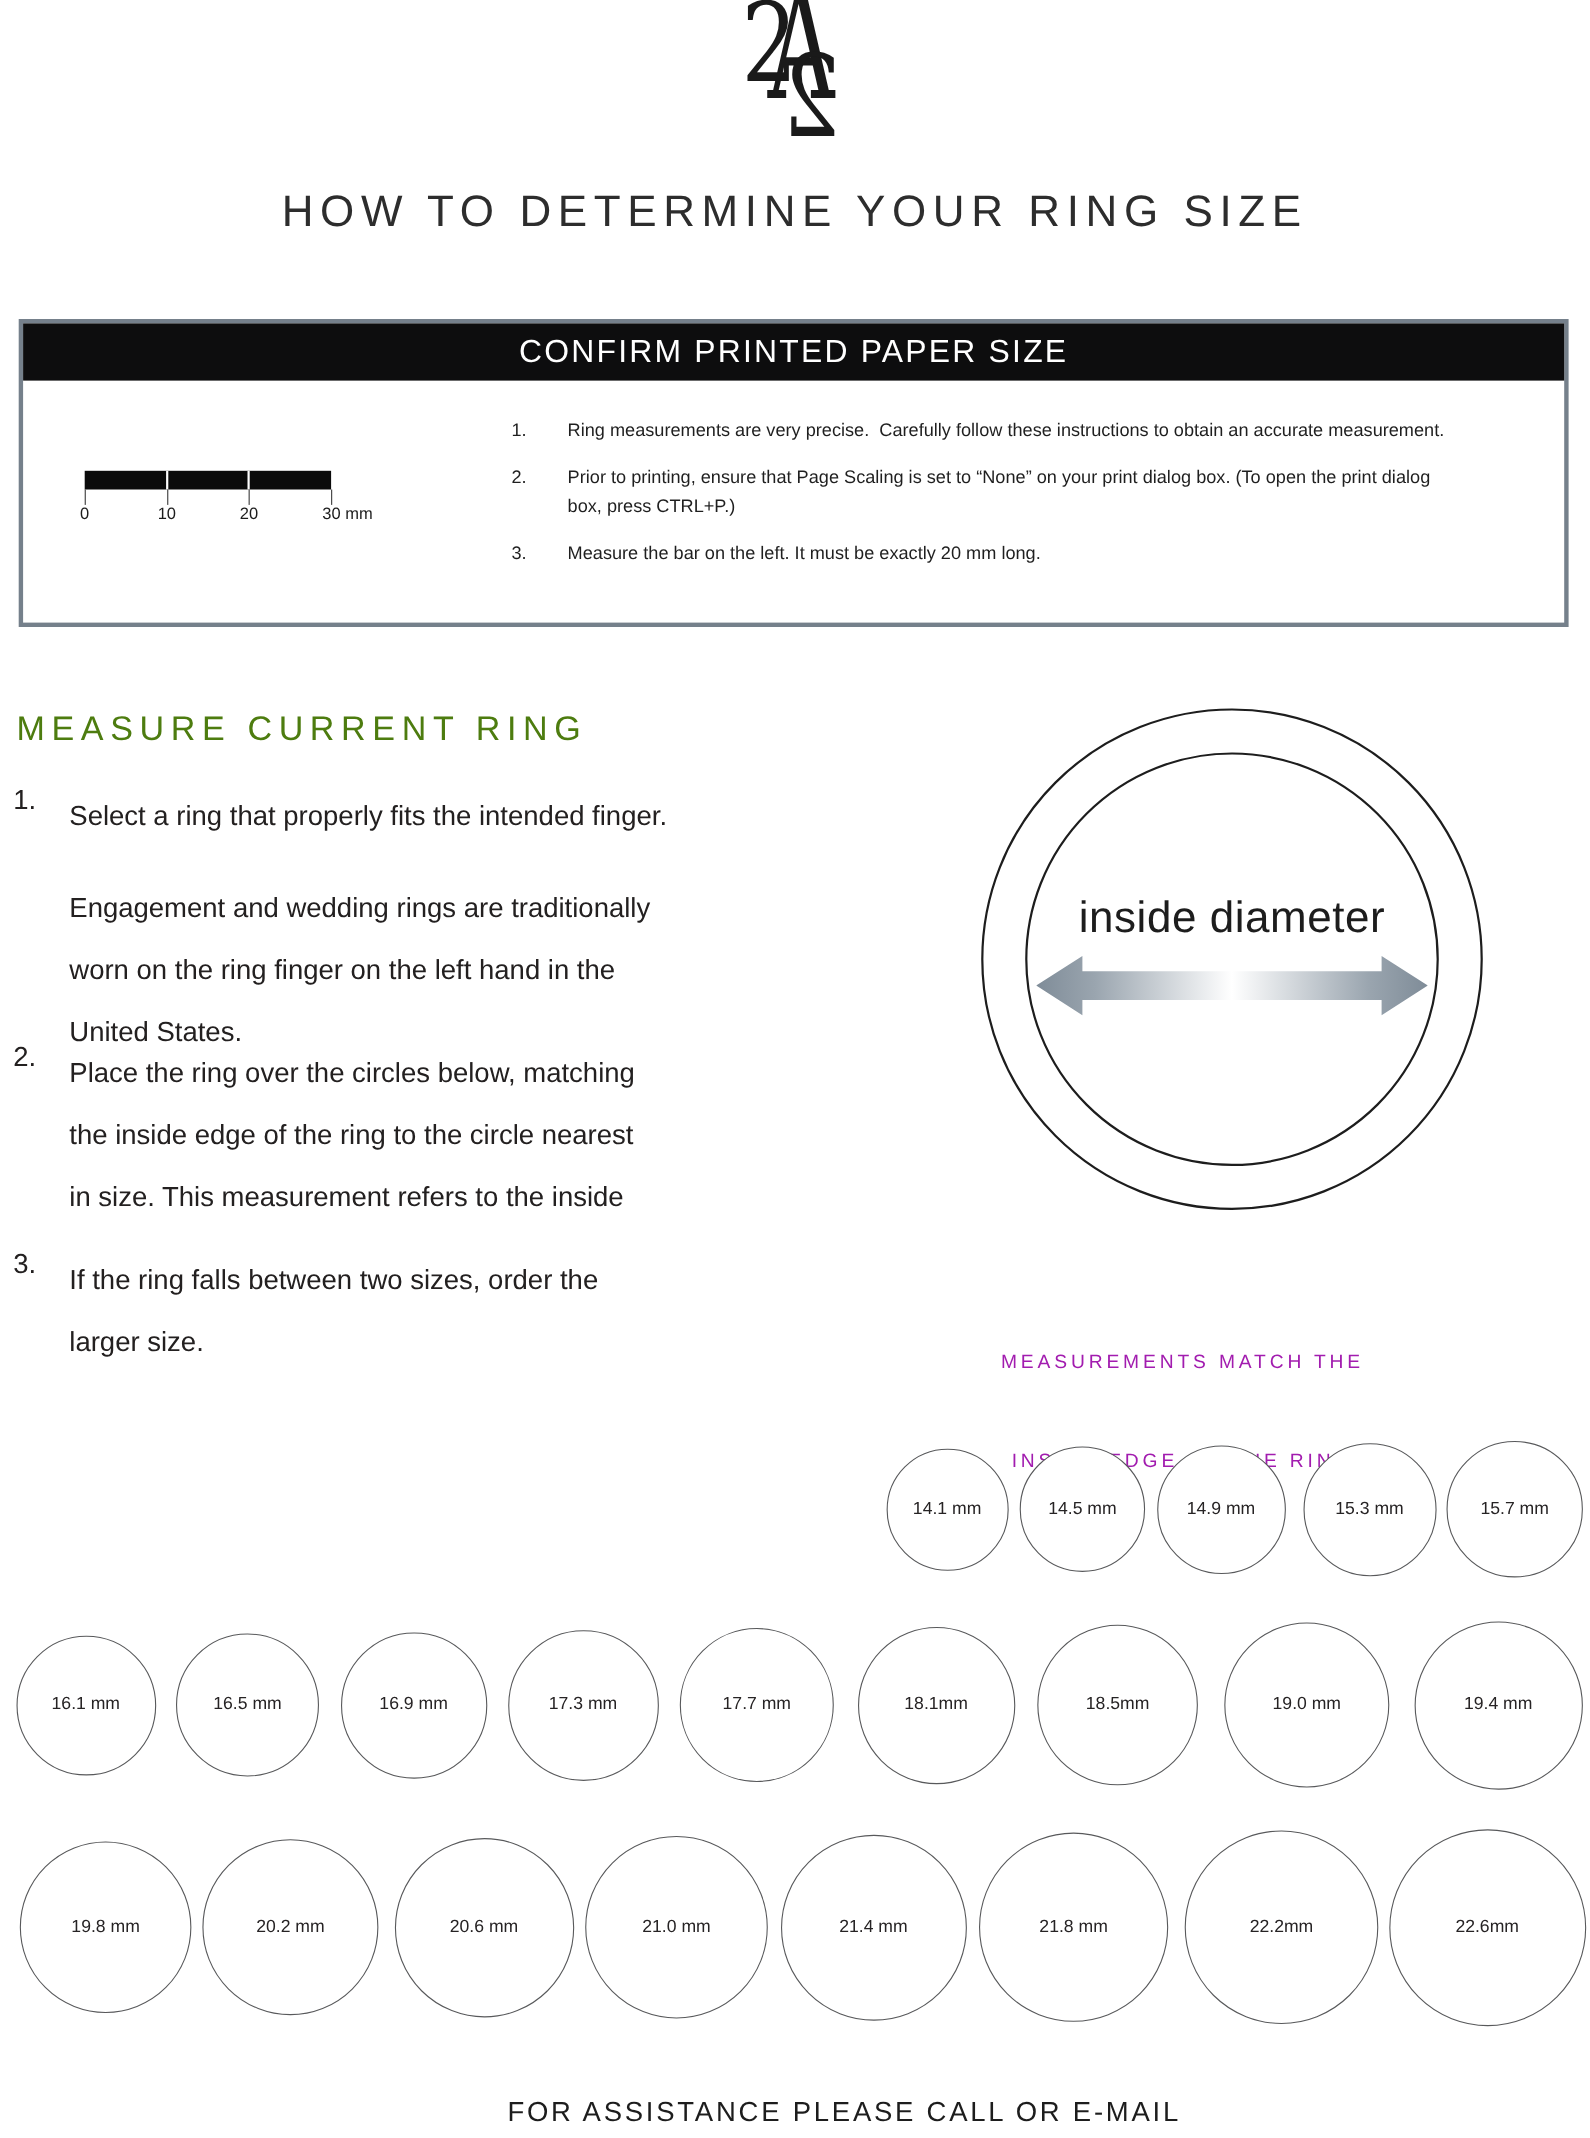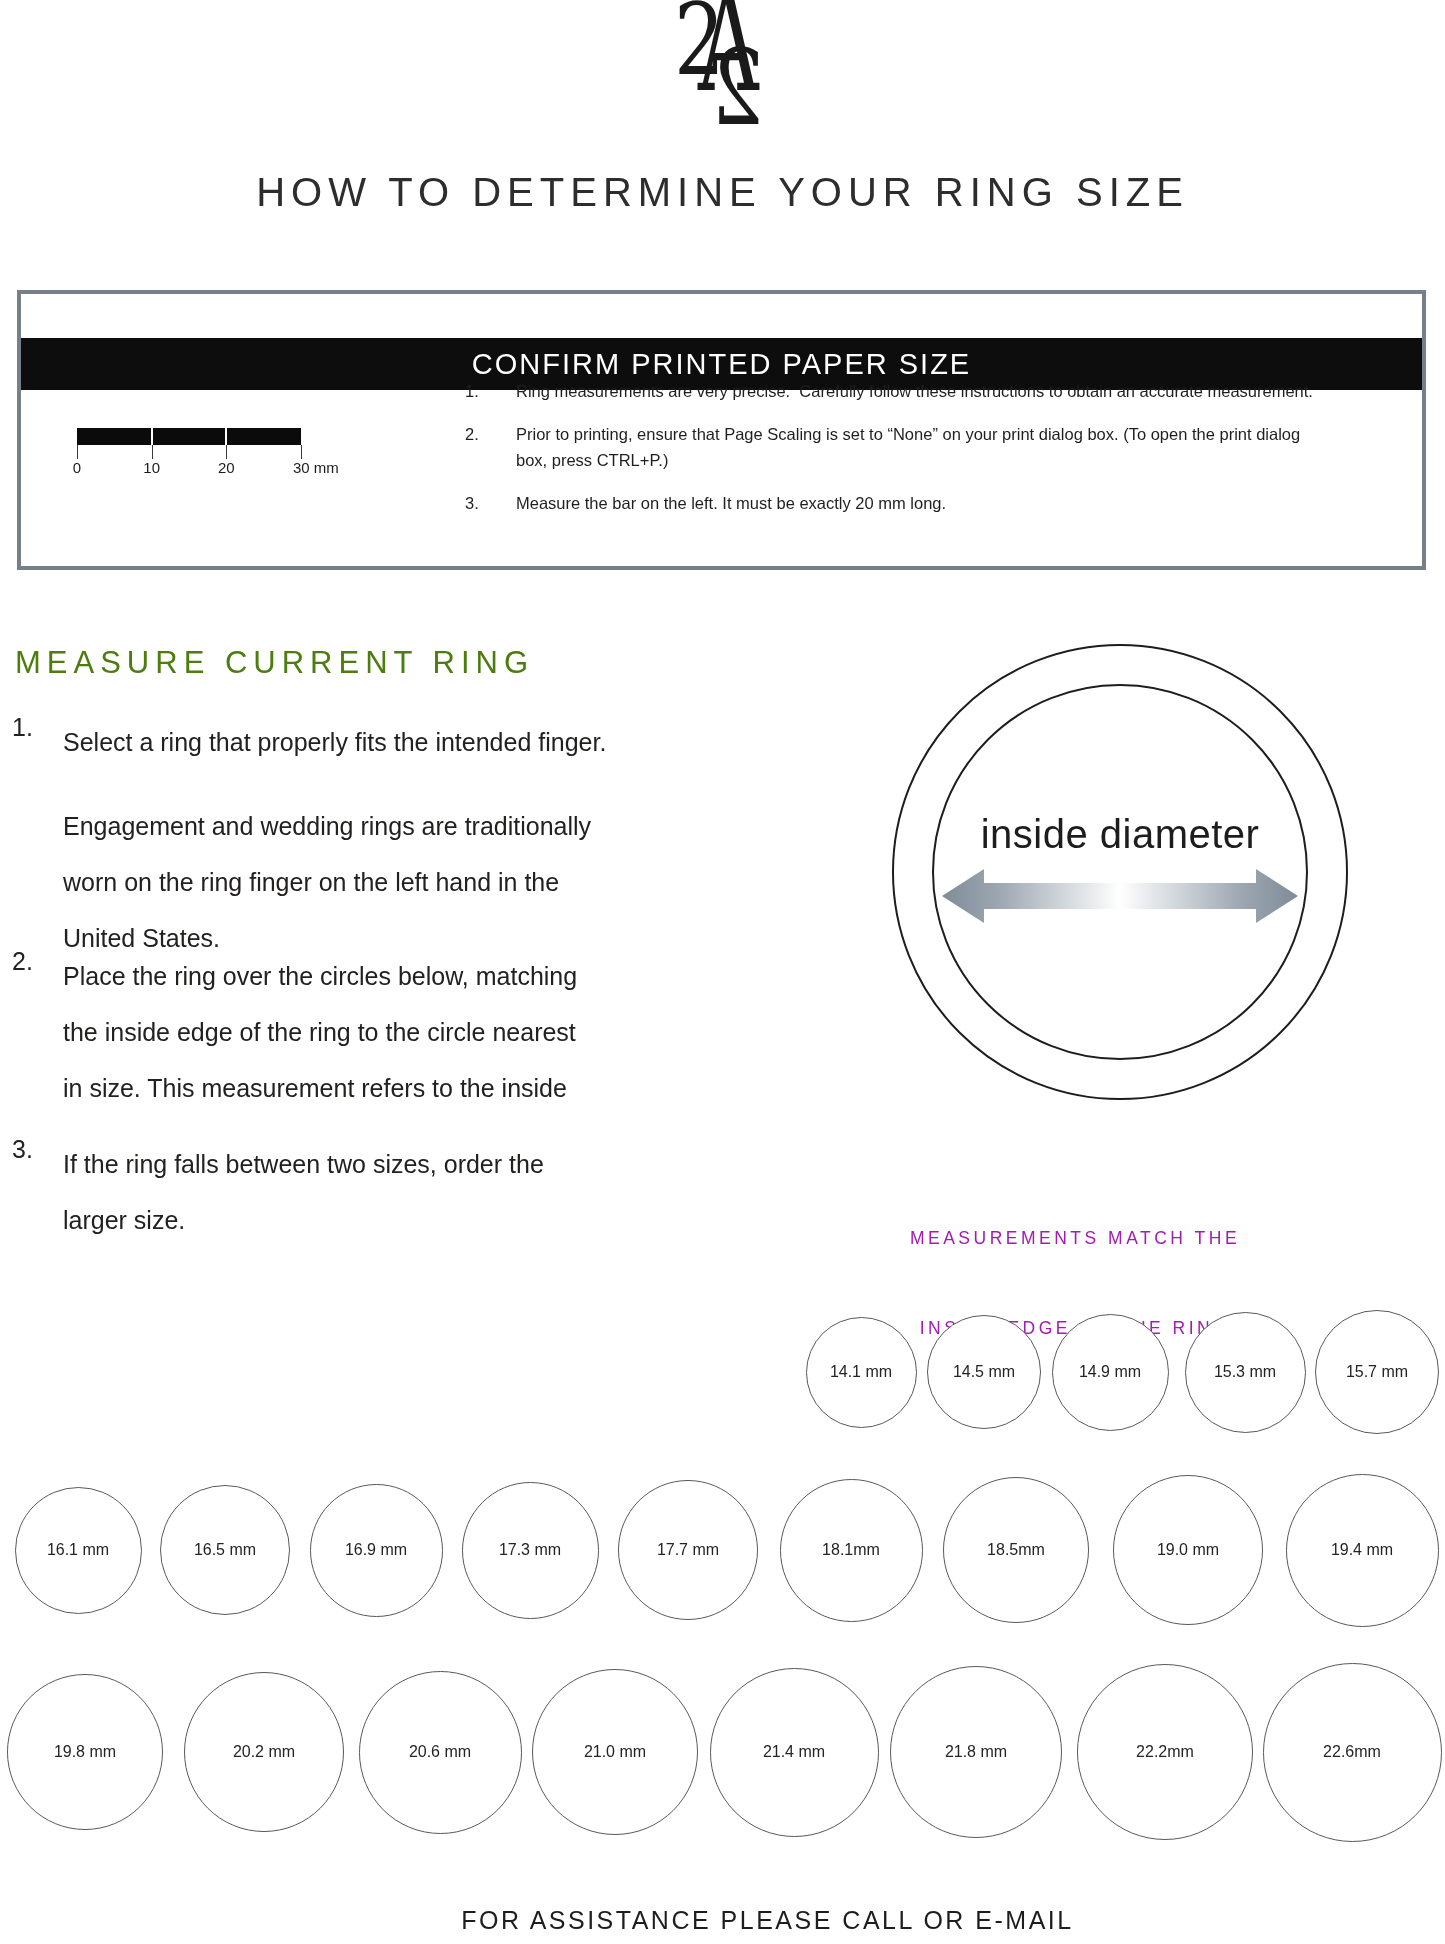--- a/index.html
+++ b/index.html
@@ -18,21 +18,21 @@
     position:absolute;top:170px;left:0;width:100%;text-align:center;
     font-size:40px;letter-spacing:6px;color:#2d2d2d;font-weight:400;white-space:pre;
   }
   
   .confirm-box{
     position:absolute;left:17px;top:290px;width:1409px;height:280px;
     border:4px solid #75808b;box-sizing:border-box;background:#fff;
   }
   .confirm-header{
     position:absolute;left:0;top:0;width:100%;height:52px;background:#0d0d0e;
-    color:#ffffff;font-size:29px;letter-spacing:2px;line-height:52px;text-align:center;white-space:pre;margin-top:44px;
+    color:#ffffff;font-size:29px;letter-spacing:2px;line-height:52px;text-align:center;white-space:pre;
   }
   .ruler-bar{position:absolute;left:56px;top:134px;width:224px;height:17px;background:#0b0b0b;}
   .ruler-bar i{position:absolute;top:0;width:2px;height:100%;background:#ffffff;}
   .ruler-tick{position:absolute;top:151px;width:1px;height:14px;background:#3a3a3a;}
   .ruler-label{position:absolute;top:165px;font-size:15px;color:#1c1c1c;transform:translateX(-50%);white-space:pre;}
   .ruler-label.last{transform:none;}
   .confirm-items{position:absolute;left:444px;top:84px;width:940px;}
   .citem{display:grid;grid-template-columns:51px 1fr;font-size:16.5px;line-height:26px;color:#1f1f1f;}
   .citem + .citem{margin-top:17px;}
   .citem .lines div{white-space:pre;}
@@ -213,21 +213,21 @@
       </div>
       <div class="size-circle" style="width: 146px; height: 146px; left: 943px; top: 1477px;">
         <span>18.5mm</span>
       </div>
       <div class="size-circle" style="width: 150px; height: 150px; left: 1113px; top: 1475px;">
         <span>19.0 mm</span>
       </div>
       <div class="size-circle" style="width: 153px; height: 153px; left: 1285.5px; top: 1473.5px;">
         <span>19.4 mm</span>
       </div>
-      <div class="size-circle" style="width: 156px; height: 156px; left: 7px; top: 1674px;">
+      <div class="size-circle" style="width: 156px; height: 156px; left: 18px; top: 1674px;">
         <span>19.8 mm</span>
       </div>
       <div class="size-circle" style="width: 160px; height: 160px; left: 184px; top: 1672px;">
         <span>20.2 mm</span>
       </div>
       <div class="size-circle" style="width: 163px; height: 163px; left: 358.5px; top: 1670.5px;">
         <span>20.6 mm</span>
       </div>
       <div class="size-circle" style="width: 166px; height: 166px; left: 532px; top: 1669px;">
         <span>21.0 mm</span>

